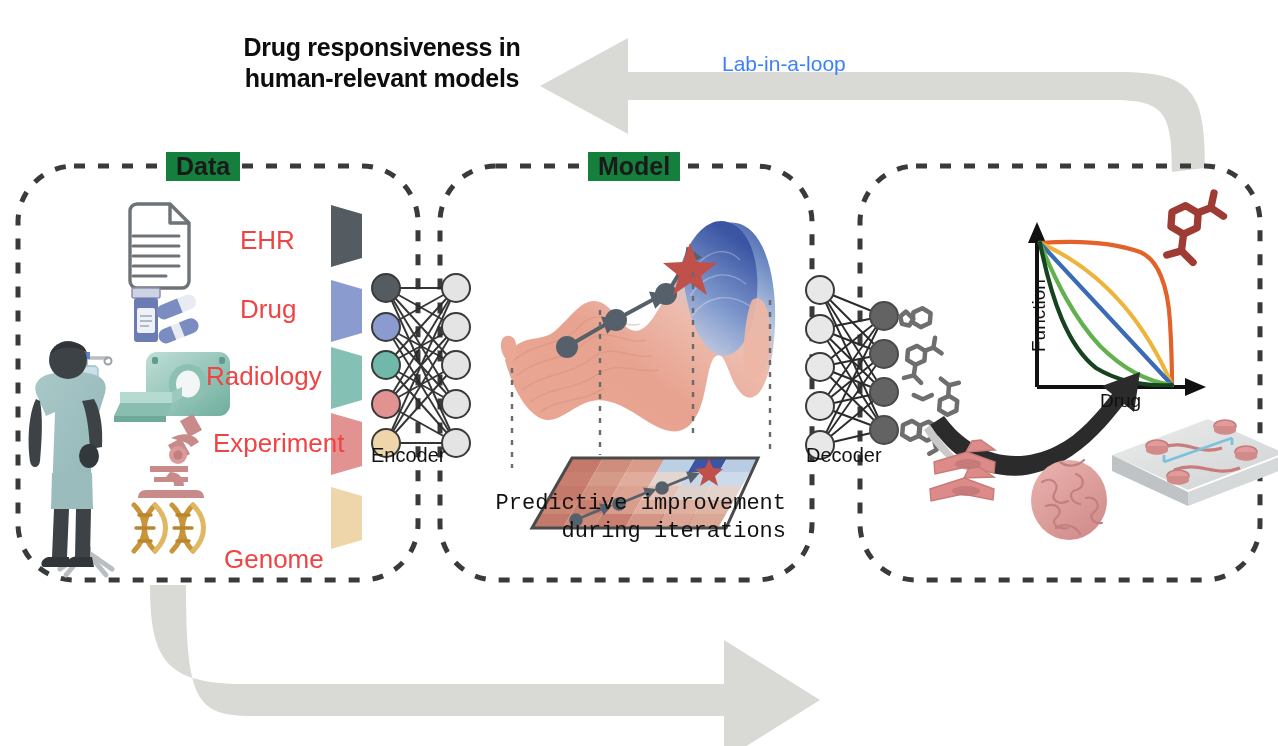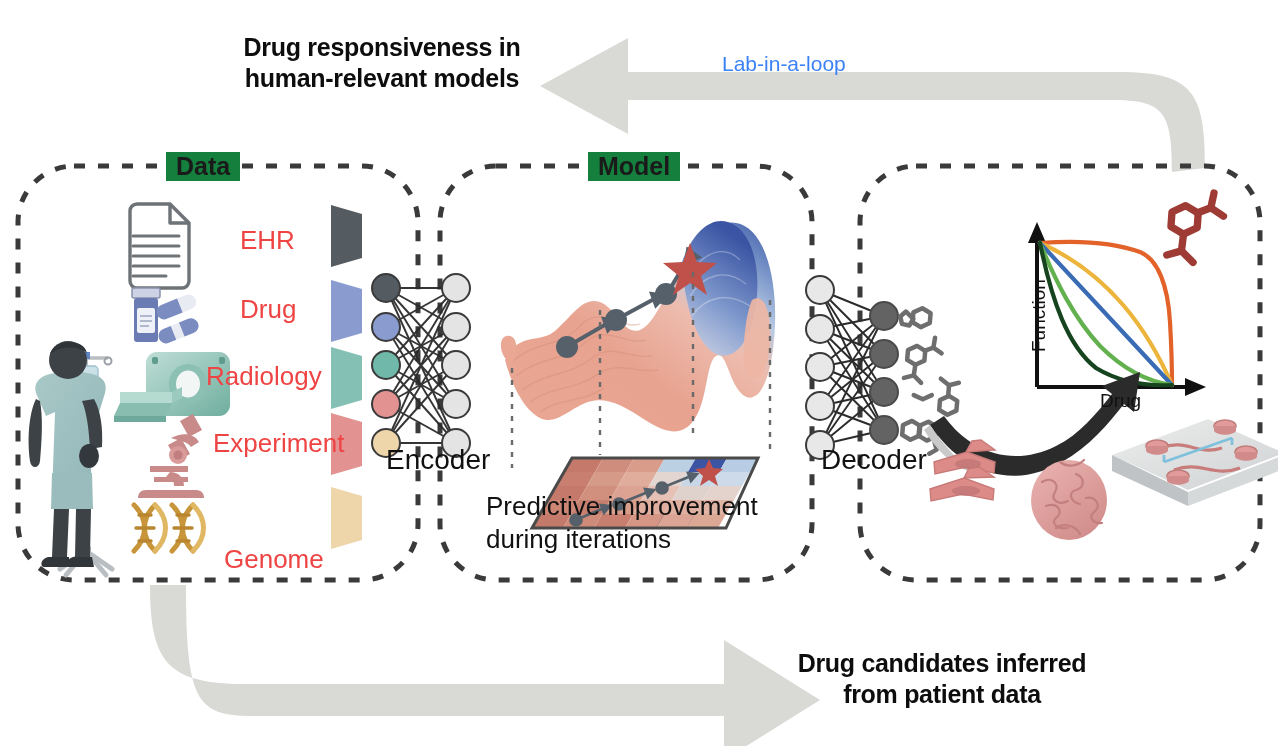--- a/index.html
+++ b/index.html
@@ -42,34 +42,33 @@
   }
   .data-label {
     position: absolute;
     font-size: 26px;
     color: #ef4444;
     white-space: nowrap;
     font-family: "Liberation Sans", sans-serif;
   }
   .net-label {
     position: absolute;
-    font-size: 28px;
+    font-size: 20px;
     color: #111;
     white-space: nowrap;
     font-family: "Liberation Sans", sans-serif;
-    margin-left: 15px;
   }
   .model-caption {
     position: absolute;
-    font-size: 26px;
+    font-size: 22px;
     color: #111;
-    text-align: left;
+    text-align: right;
     line-height: 1.25;
     white-space: pre-line;
-    font-family: Liberation Sans, sans-serif;
+    font-family: Liberation Mono, monospace;
   }
   .axis-label {
     position: absolute;
     font-size: 19px;
     color: #111;
     white-space: nowrap;
     font-family: "Liberation Sans", sans-serif;
   }
   .axis-label.vertical {
     transform: rotate(-90deg);
@@ -623,16 +622,14 @@
 
   <div class="net-label" style="left:371px; top:444px;">Encoder</div>
   <div class="net-label" style="left:806px; top:444px;">Decoder</div>
 
   <div class="model-caption" style="left:486px; top:490px; width:300px;">Predictive improvement
 during iterations</div>
 
   <div class="axis-label vertical" style="left:1028px; top:352px;">Function</div>
   <div class="axis-label" style="left:1100px; top:390px;">Drug</div>
 
-  <div class="bold-callout" style="left:756px; top:648px; width:372px;">Drug candidates inferred
-from patient data</div>
 
 </div>
 
 </body></html>

